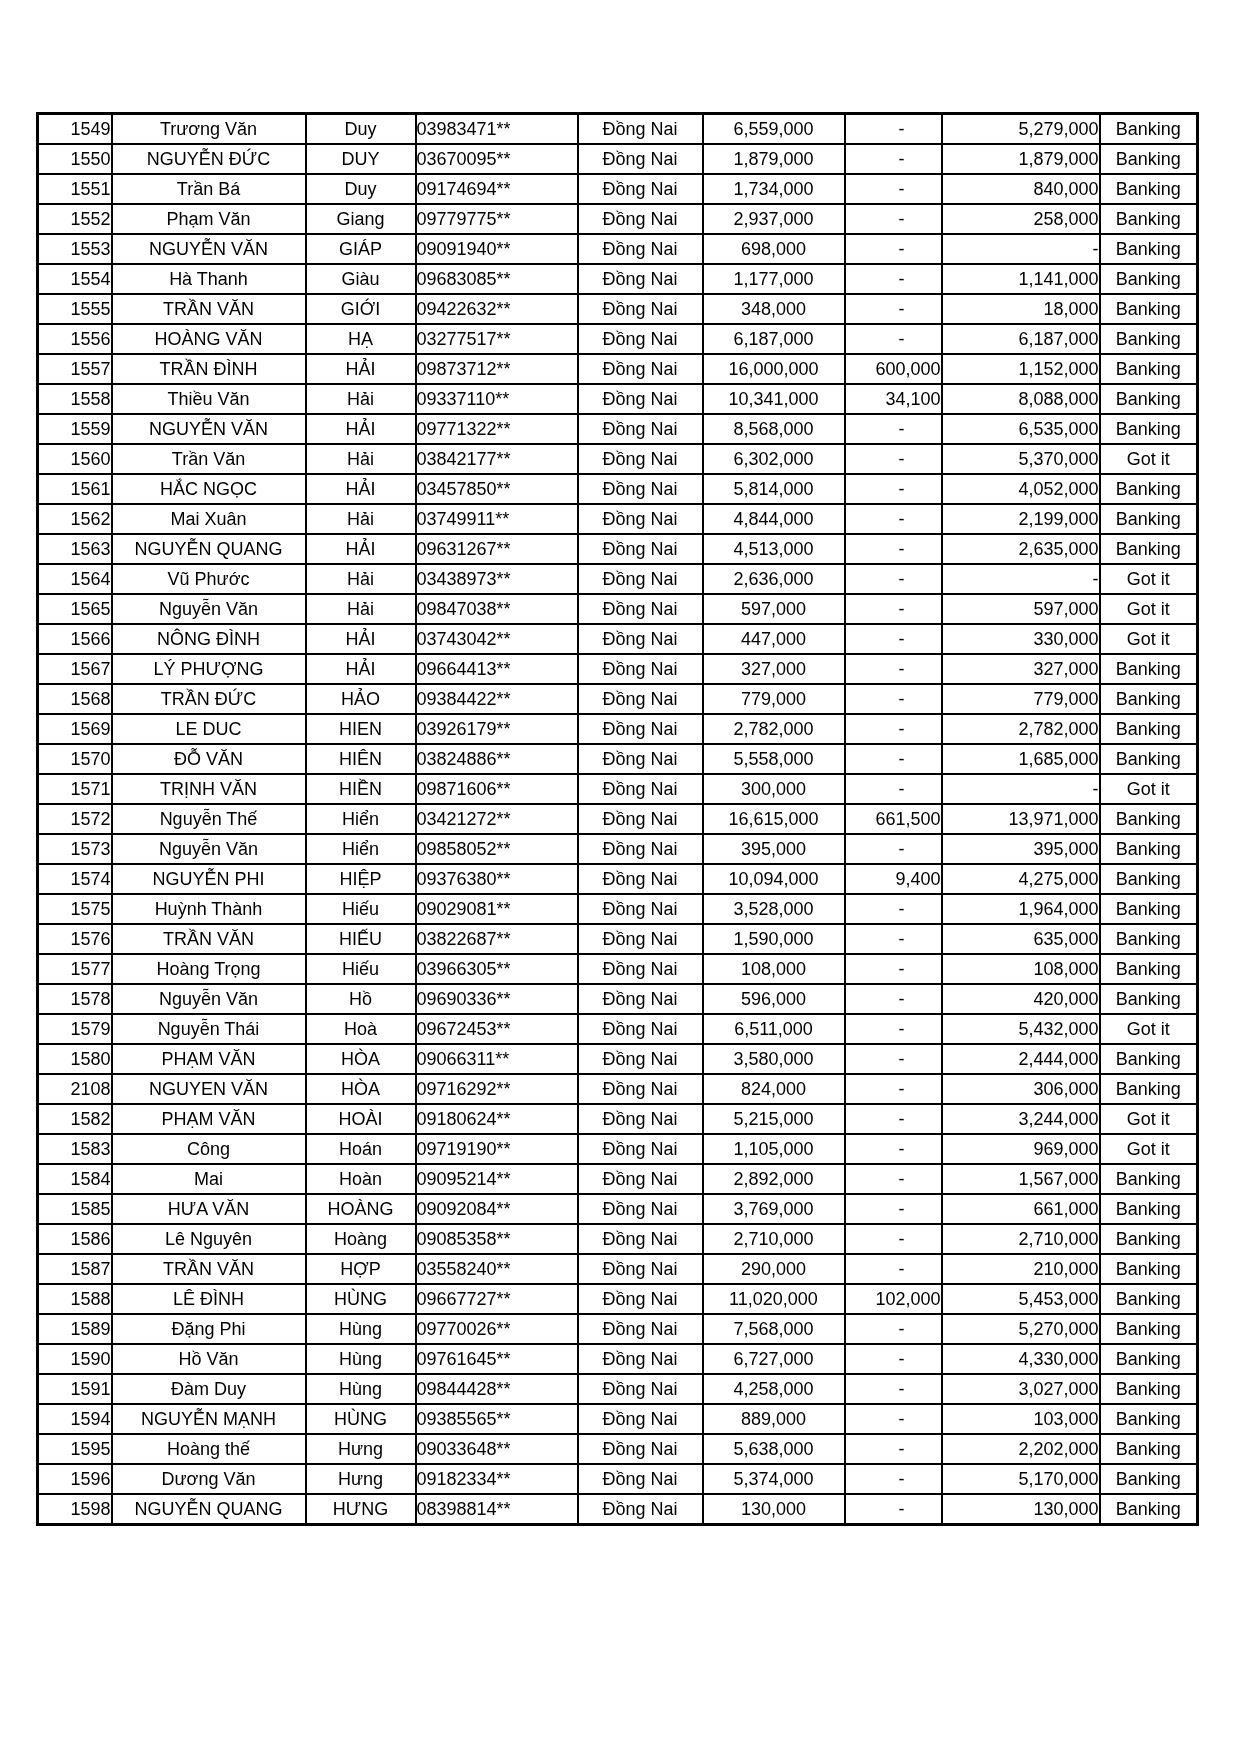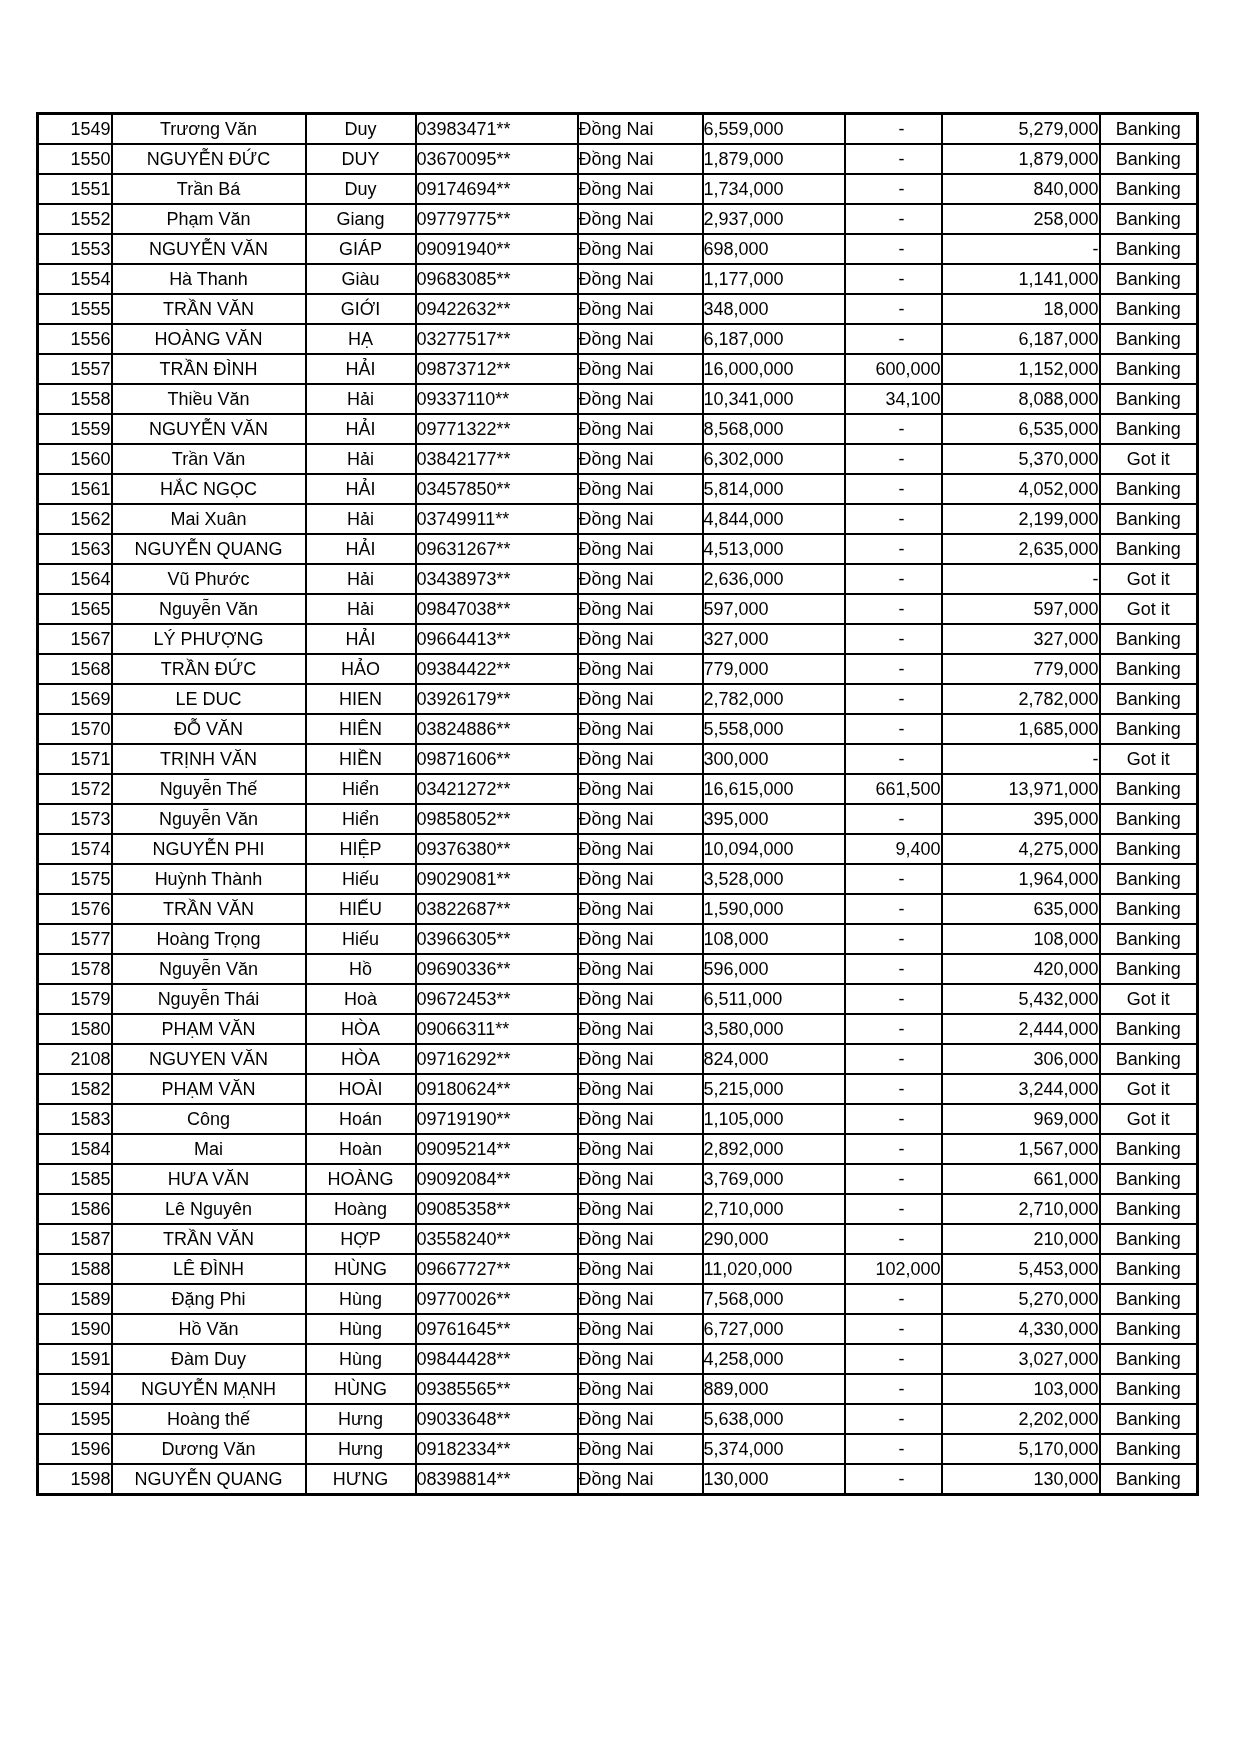--- a/index.html
+++ b/index.html
@@ -34,22 +34,22 @@
     line-height: 28px;
     white-space: nowrap;
     overflow: hidden;
     vertical-align: middle;
     color: #000000;
   }
   td.c-id     { text-align: right;  padding-right: 4px; }
   td.c-name   { text-align: center; }
   td.c-given  { text-align: center; }
   td.c-phone  { text-align: left; }
-  td.c-prov   { }
-  td.c-amt1   { text-align: left;  padding-right: 9px; }
+  td.c-prov   { text-align: center; }
+  td.c-amt1   { text-align: center;  padding-right: 9px; }
   td.c-amt2   { text-align: right;  padding-right: 9px; }
   td.c-amt3   { text-align: right;  padding-right: 9px; }
   td.c-status { text-align: center; }
   
   td.c-amt2.dash-mid { padding-right: 36px; }
 </style>
 </head>
 <body>
 
 <div class="page">
@@ -247,20 +247,31 @@
           <td class="c-name">Nguyễn Văn</td>
           <td class="c-given">Hải</td>
           <td class="c-phone">09847038**</td>
           <td class="c-prov">Đồng Nai</td>
           <td class="c-amt1">597,000</td>
           <td class="c-amt2 dash-mid">-</td>
           <td class="c-amt3">597,000</td>
           <td class="c-status">Got it</td>
         </tr>
         <tr>
+          <td class="c-id">1566</td>
+          <td class="c-name">NÔNG ĐÌNH</td>
+          <td class="c-given">HẢI</td>
+          <td class="c-phone">03743042**</td>
+          <td class="c-prov">Đồng Nai</td>
+          <td class="c-amt1">447,000</td>
+          <td class="c-amt2 dash-mid">-</td>
+          <td class="c-amt3">330,000</td>
+          <td class="c-status">Got it</td>
+        </tr>
+        <tr>
           <td class="c-id">1567</td>
           <td class="c-name">LÝ PHƯỢNG</td>
           <td class="c-given">HẢI</td>
           <td class="c-phone">09664413**</td>
           <td class="c-prov">Đồng Nai</td>
           <td class="c-amt1">327,000</td>
           <td class="c-amt2 dash-mid">-</td>
           <td class="c-amt3">327,000</td>
           <td class="c-status">Banking</td>
         </tr>

